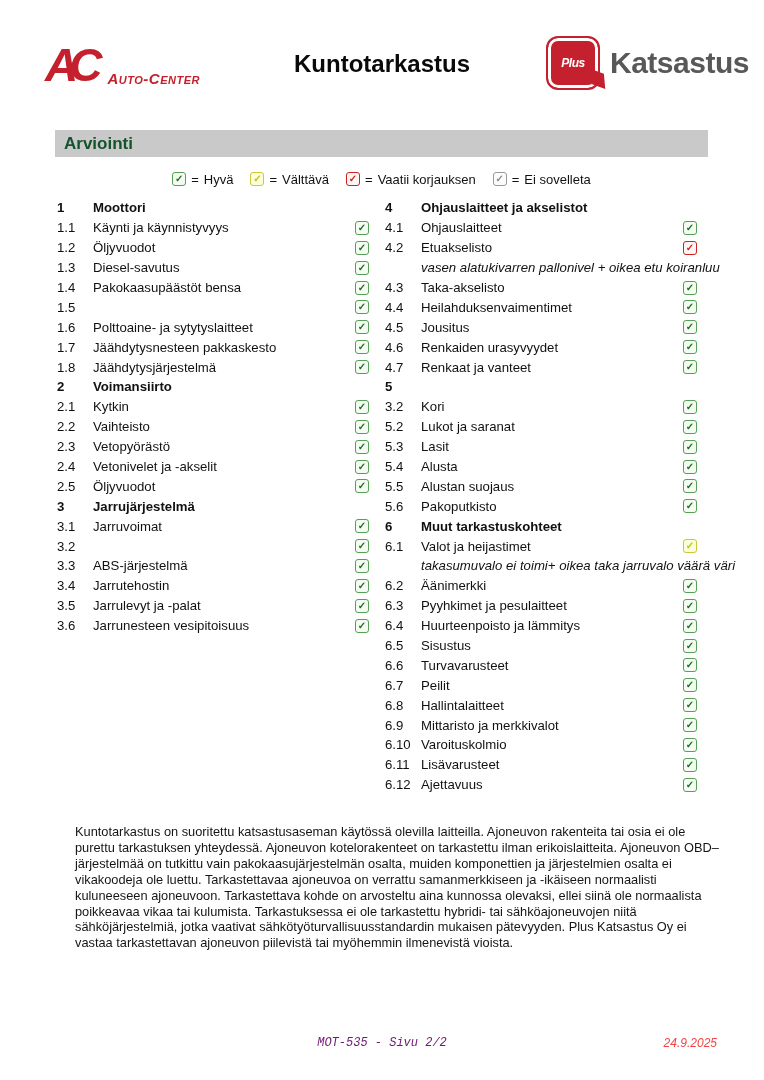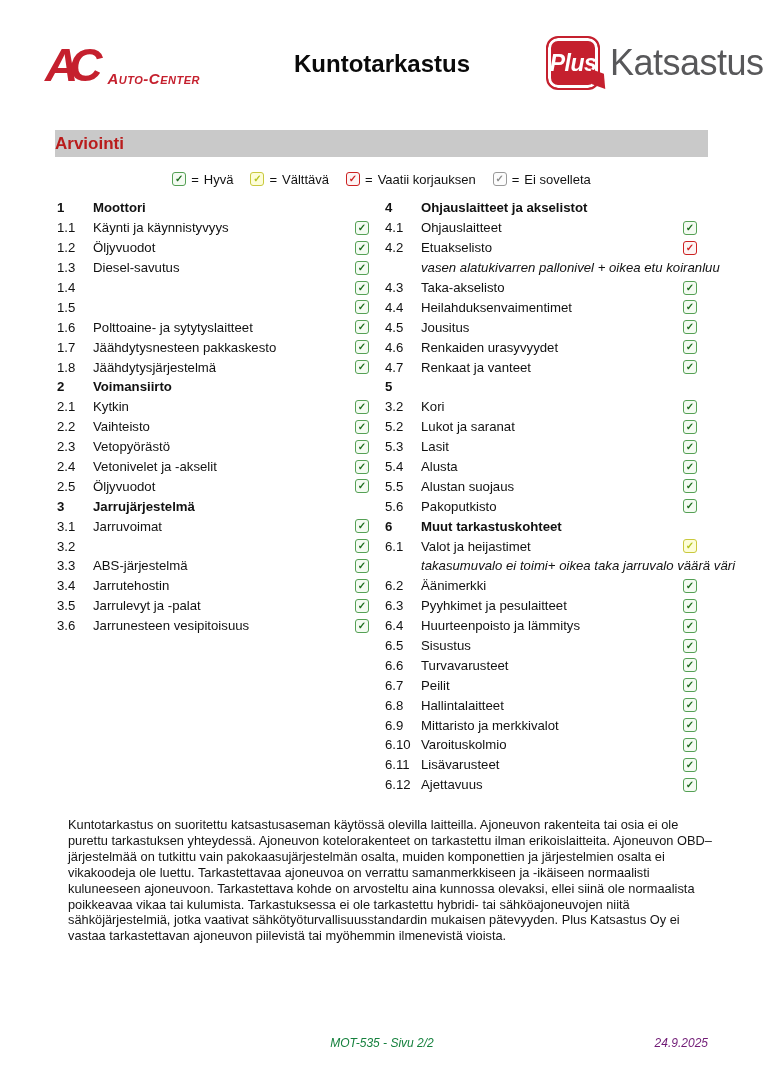--- a/index.html
+++ b/index.html
@@ -11,31 +11,31 @@
   .ac-logo{position:absolute;left:45px;top:42px;display:flex;align-items:center;color:var(--brand-red,#c5202e);}
   .ac-mark{font-size:46px;line-height:44px;font-style:italic;font-weight:900;letter-spacing:-9px;padding-right:10px;}
   .ac-text{font-size:15px;font-weight:800;font-style:italic;font-variant:small-caps;letter-spacing:.5px;margin-left:4px;margin-top:28px;}
   .page-title{position:absolute;left:0;right:0;top:50px;margin:0;text-align:center;font-size:24px;font-weight:bold;color:#0a0a0a;}
   .pk-logo{position:absolute;left:546px;top:36px;display:flex;align-items:center;}
   .plus-badge{
     position:relative;width:50px;height:50px;background:var(--brand-red,#c5202e);
     border:2px solid var(--brand-red,#c5202e);border-radius:12px;
     box-shadow:inset 0 0 0 3px #fff;display:flex;align-items:center;justify-content:center;
   }
-  .plus-word{color:#fff;font-size:23px;font-weight:bold;font-style:italic;letter-spacing:-0.5px;}
+  .plus-word{color:#fff;font-size:12px;font-weight:bold;font-style:italic;letter-spacing:-0.5px;}
   .plus-tail{
     position:absolute;right:-7px;bottom:2px;width:14px;height:14px;
     background:var(--brand-red,#c5202e);transform:rotate(20deg) skew(25deg);
   }
-  .pk-text{font-size:36px;font-weight:normal;color:var(--katsastus-gray,#58585a);margin-left:10px;letter-spacing:-0.5px;}
+  .pk-text{font-size:30px;font-weight:bold;color:var(--katsastus-gray,#58585a);margin-left:10px;letter-spacing:-0.5px;}
   
   .section-bar{
     position:absolute;left:55px;top:130px;width:653px;height:27px;
     background:var(--bar-gray,#c9c9c9);display:flex;align-items:center;
-    font-size:17px;font-weight:bold;color:#b91c1c;box-sizing:border-box;
+    font-size:17px;font-weight:bold;color:#14532d;padding-left:9px;box-sizing:border-box;
   }
   
   .legend{
     position:absolute;left:55px;top:169px;width:653px;height:20px;
     display:flex;align-items:center;justify-content:center;gap:17px;font-size:13px;
   }
   .legend-item{display:flex;align-items:center;gap:5px;}
   
   .cb{
     width:12px;height:12px;border-radius:3px;border:1.6px solid;flex:none;
@@ -51,26 +51,26 @@
   .col.left{left:57px;}
   .col.right{left:385px;}
   .row{height:19.9px;display:flex;align-items:center;}
   .row .num{width:36px;flex:none;}
   .row .label{flex:1 1 auto;white-space:nowrap;}
   .row.section .num,.row.section .label{font-weight:bold;}
   .row.note .label{font-style:italic;}
   .row .cb{margin-left:auto;}
   
   .disclaimer{
-    position:absolute;left:57px;top:806px;width:648px;margin:11px;
+    position:absolute;left:57px;top:806px;width:648px;margin:18px;
     font-size:12.8px;line-height:15.9px;color:#151515;
   }
   
-  .footer-center{position:absolute;left:0;width:764px;top:1036px;text-align:center;font-size:12px;font-style:italic;color:#15803d;}
-  .footer-right{position:absolute;right:56px;top:1036px;font-size:12px;font-style:italic;color:#701a75;}
+  .footer-center{position:absolute;left:0;width:764px;top:1036px;text-align:center;font-size:12px;font-style:italic;color:#701a75;font-family:Liberation Mono, monospace;}
+  .footer-right{position:absolute;right:47px;top:1036px;font-size:12px;font-style:italic;color:#ef4444;}
 </style>
 </head>
 <body>
 
 <div class="page">
 
   <div class="ac-logo">
     <span class="ac-mark">AC</span>
     <span class="ac-text">Auto-Center</span>
   </div>
@@ -127,20 +127,21 @@
         <span class="label">Öljyvuodot</span>
         <span class="cb good">✓</span>
       </div>
       <div class="row item">
         <span class="num">1.3</span>
         <span class="label">Diesel-savutus</span>
         <span class="cb good">✓</span>
       </div>
       <div class="row item">
         <span class="num">1.4</span>
+        <span class="label">Pakokaasupäästöt bensa</span>
         <span class="cb good">✓</span>
       </div>
       <div class="row item">
         <span class="num">1.5</span>
         <span class="cb good">✓</span>
       </div>
       <div class="row item">
         <span class="num">1.6</span>
         <span class="label">Polttoaine- ja sytytyslaitteet</span>
         <span class="cb good">✓</span>

